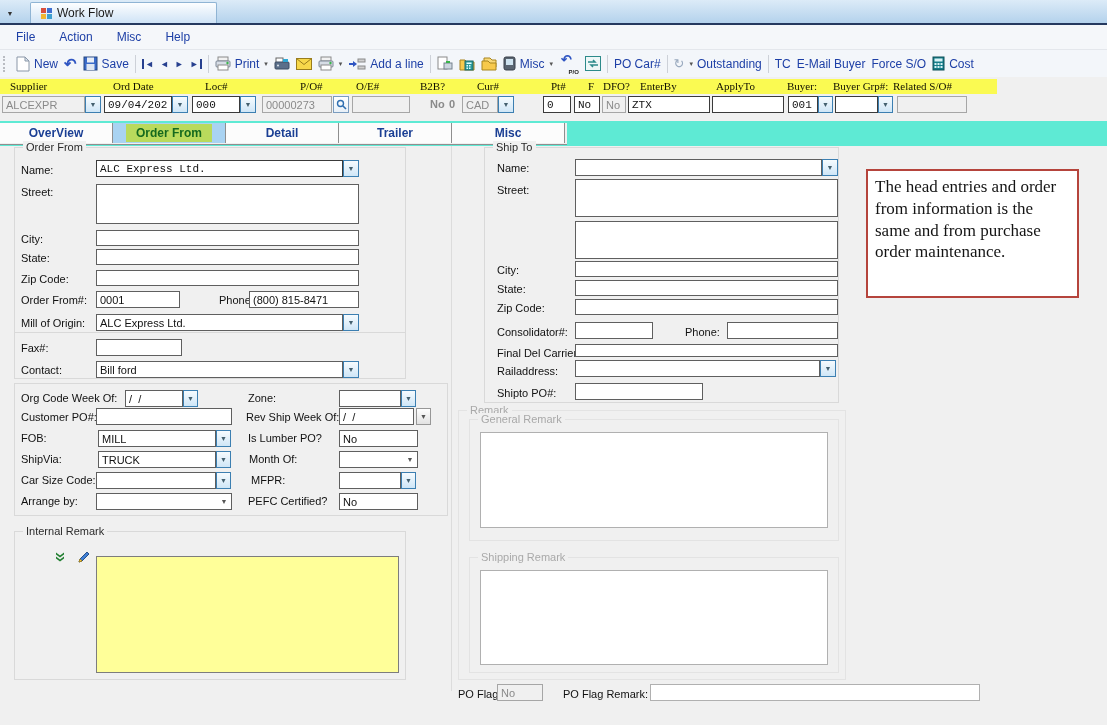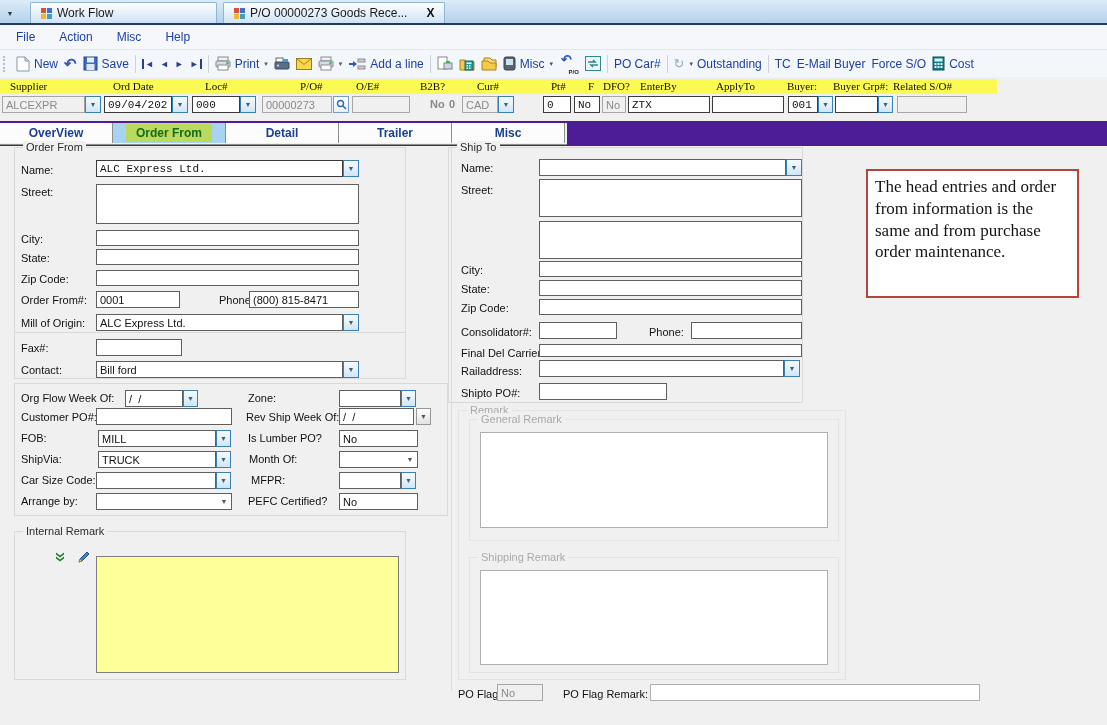--- a/index.html
+++ b/index.html
@@ -1,16 +1,16 @@
 <!DOCTYPE html>
 <html><head>
 <meta charset="utf-8">
 <style>
   html,body{margin:0;padding:0;background:#fff;}
-  .win{position:relative;width:1107px;height:725px;overflow:hidden;background:#4c1d95;
+  .win{position:relative;width:1107px;height:725px;overflow:hidden;background:#5eead4;
        font-family:"Liberation Sans",sans-serif;font-size:11px;color:#111;}
   
   .titlebar{position:absolute;top:0;left:0;width:1107px;height:23px;
     background:linear-gradient(#dcebf8,#b4d2ec);border-bottom:2px solid #25395f;
     display:flex;align-items:flex-end;}
   .tb-drop{width:16px;height:17px;margin:0 2px 1px 2px;display:flex;align-items:center;justify-content:center;
     font-size:7px;color:#333;}
   .wtab{height:20px;display:flex;align-items:center;gap:5px;padding:0 10px;margin-right:6px;
     background:linear-gradient(#fdfeff,#cfe3f6);border:1px solid #8fb4d4;border-bottom:none;
     border-radius:2px 2px 0 0;font-size:12px;color:#1a1a1a;white-space:nowrap;}
@@ -88,32 +88,20 @@
     <div class="wtab first">
       <span class="icon">
           <svg width="11" height="11" viewBox="0 0 11 11">
             <rect x="0" y="0" width="5" height="5" fill="#d94f3d"></rect>
             <rect x="6" y="0" width="5" height="5" fill="#3f6fd0"></rect>
             <rect x="0" y="6" width="5" height="5" fill="#f2b632"></rect>
             <rect x="6" y="6" width="5" height="5" fill="#3fa0d0"></rect>
           </svg>
         </span>
       <span>Work Flow</span>
-    </div>
-    <div class="wtab">
-      <span class="icon">
-          <svg width="11" height="11" viewBox="0 0 11 11">
-            <rect x="0" y="0" width="5" height="5" fill="#d94f3d"></rect>
-            <rect x="6" y="0" width="5" height="5" fill="#3f6fd0"></rect>
-            <rect x="0" y="6" width="5" height="5" fill="#f2b632"></rect>
-            <rect x="6" y="6" width="5" height="5" fill="#3fa0d0"></rect>
-          </svg>
-        </span>
-      <span>P/O 00000273 Goods Rece...</span>
-      <span class="closex">X</span>
     </div>
   </div>
 
   <div class="menubar">
     <div class="menu-item">File</div>
     <div class="menu-item">Action</div>
     <div class="menu-item">Misc</div>
     <div class="menu-item">Help</div>
   </div>
 
@@ -376,21 +364,21 @@
 
     <div class="grp" style="left:14px;top:186px;width:392px;height:47px">
       <span class="flabel" style="left:6px;top:9px">Fax#:</span>
       <input class="inp" style="left: 81px; top: 6px; width: 86px;">
       <span class="flabel" style="left:6px;top:31px">Contact:</span>
       <input class="inp" style="left: 81px; top: 28px; width: 247px;" value="Bill ford">
       <div class="cdd" style="left:328px;top:28px"><span>▼</span></div>
     </div>
 
     <div class="grp" style="left:14px;top:237px;width:434px;height:133px">
-      <span class="flabel" style="left:6px;top:8px">Org Flow Week Of:</span>
+      <span class="flabel" style="left:6px;top:8px">Org Code Week Of:</span>
       <input class="inp" style="left: 110px; top: 6px; width: 58px;" value="/  /">
       <div class="cdd" style="left:168px;top:6px;width:15px"><span>▼</span></div>
       <span class="flabel" style="left:233px;top:8px">Zone:</span>
       <input class="inp" style="left: 324px; top: 6px; width: 62px;">
       <div class="cdd" style="left:386px;top:6px;width:15px"><span>▼</span></div>
 
       <span class="flabel" style="left:6px;top:27px">Customer PO#:</span>
       <input class="inp" style="left: 81px; top: 24px; width: 136px;">
       <span class="flabel" style="left:231px;top:27px">Rev Ship Week Of:</span>
       <input class="inp" style="left: 324px; top: 24px; width: 75px;" value="/  /">
@@ -433,21 +421,21 @@
         </span>
       <span class="icon" style="position:absolute;left:62px;top:18px">
           <svg width="14" height="14" viewBox="0 0 14 14">
             <path d="M2 12l1-3 7-7 2 2-7 7z" fill="#3f7fd4" stroke="#28508a"></path>
             <path d="M2 12l3-1-2-2z" fill="#f2c94c" stroke="#a8851f"></path>
           </svg>
         </span>
       <textarea class="inp yellowta" style="left: 81px; top: 24px; width: 303px; height: 117px;"></textarea>
     </div>
 
-    <div class="grp" style="left:448px;top:1px;width:355px;height:256px">
+    <div class="grp" style="left:484px;top:1px;width:355px;height:256px">
       <span class="gt">Ship To</span>
       <span class="flabel" style="left:12px;top:14px">Name:</span>
       <input class="inp" style="left: 90px; top: 11px; width: 247px;">
       <div class="cdd" style="left:337px;top:11px"><span>▼</span></div>
       <span class="flabel" style="left:12px;top:36px">Street:</span>
       <textarea class="inp" style="left: 90px; top: 31px; width: 263px; height: 38px;"></textarea>
       <textarea class="inp" style="left: 90px; top: 73px; width: 263px; height: 38px;"></textarea>
       <span class="flabel" style="left:12px;top:116px">City:</span>
       <input class="inp" style="left: 90px; top: 113px; width: 263px; height: 16px;">
       <span class="flabel" style="left:12px;top:135px">State:</span>

